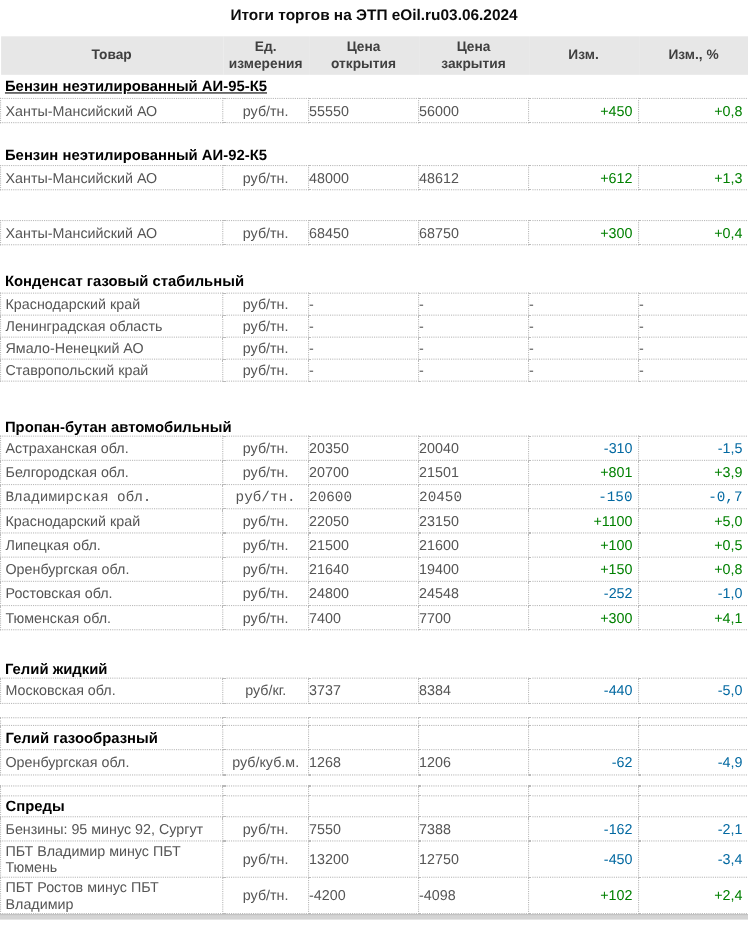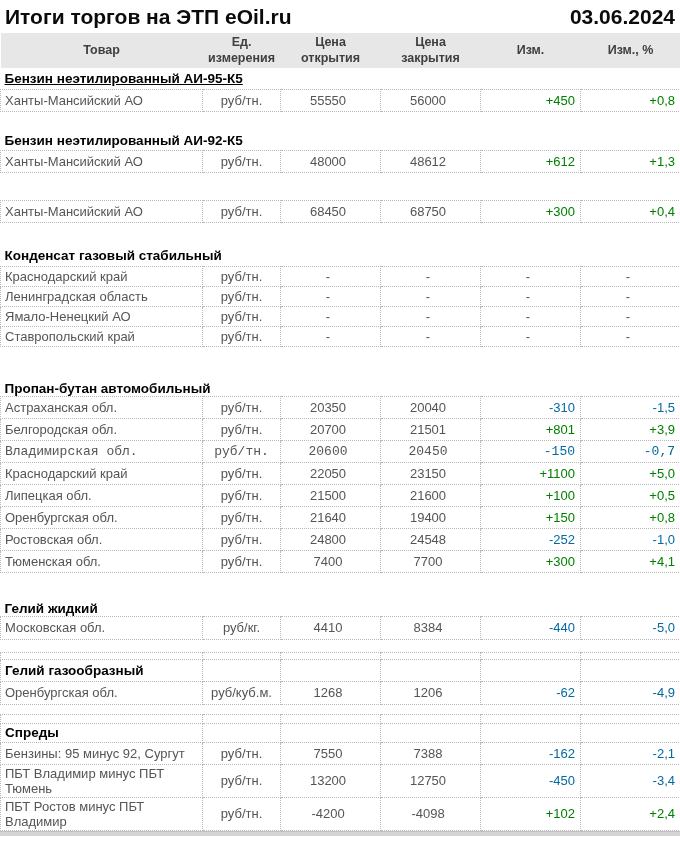--- a/index.html
+++ b/index.html
@@ -1,38 +1,38 @@
 <!DOCTYPE html>
 <html><head>
 <meta charset="utf-8">
 <style>
   html,body { margin:0; padding:0; background:#ffffff; }
   body { font-family:"Liberation Sans", sans-serif; }
   .page { width:680px; height:849px; background:#fff; overflow:hidden; position:relative; }
 
   .titlebar {
-    display:flex; justify-content:space-between; align-items:flex-start;
+    display:flex; justify-content:center; align-items:flex-start;
     height:33px; box-sizing:border-box; padding:5px 5px 0 5px;
-    font-size:21px; font-weight:bold; color:#0b0b0b;
+    font-size:14px; font-weight:bold; color:#0b0b0b;
   }
 
   table.results { border-collapse:collapse; table-layout:fixed; width:680px; }
 
   thead th {
     background:#e7e7e7; color:#3f3f3f; font-weight:bold; font-size:12.5px;
     text-align:center; vertical-align:middle; white-space:pre-line;
     line-height:1.25; padding:0; border:none;
   }
 
   td { font-size:13px; color:#555555; padding:0 0; vertical-align:middle; }
 
   tr.data td { border:1px dotted #b9b9b9; }
   td.label { text-align:left; padding:1px 3px 1px 4px; line-height:15px; }
   td.unit  { text-align:center; }
-  td.num   { text-align:center; padding-right:5px; }
+  td.num   { text-align:left; padding-right:5px; }
   td.pos   { text-align:right; padding-right:5px; color:#008000; }
   td.neg   { text-align:right; padding-right:5px; color:#0369a1; }
 
   tr.group td { border:none; }
   tr.group td.glabel {
     font-weight:bold; color:#000; font-size:13.5px;
     white-space:nowrap; overflow:visible; padding-left:4px;
   }
   tr.group.grid td, tr.gapgrid td { border:1px dotted #b9b9b9; }
 
@@ -247,21 +247,21 @@
           <td class="glabel">Гелий жидкий</td>
           <td></td>
           <td></td>
           <td></td>
           <td></td>
           <td></td>
         </tr>
         <tr class="data" style="height: 23px;">
           <td class="label">Московская обл.</td>
           <td class="unit">руб/кг.</td>
-          <td class="num">4410</td>
+          <td class="num">3737</td>
           <td class="num">8384</td>
           <td class="neg">-440</td>
           <td class="neg">-5,0</td>
         </tr>
         <tr class="gap" style="height: 13px;">
           <td colspan="6"></td>
         </tr>
         <tr class="gapgrid" style="height: 7px;">
           <td></td>
           <td></td>

